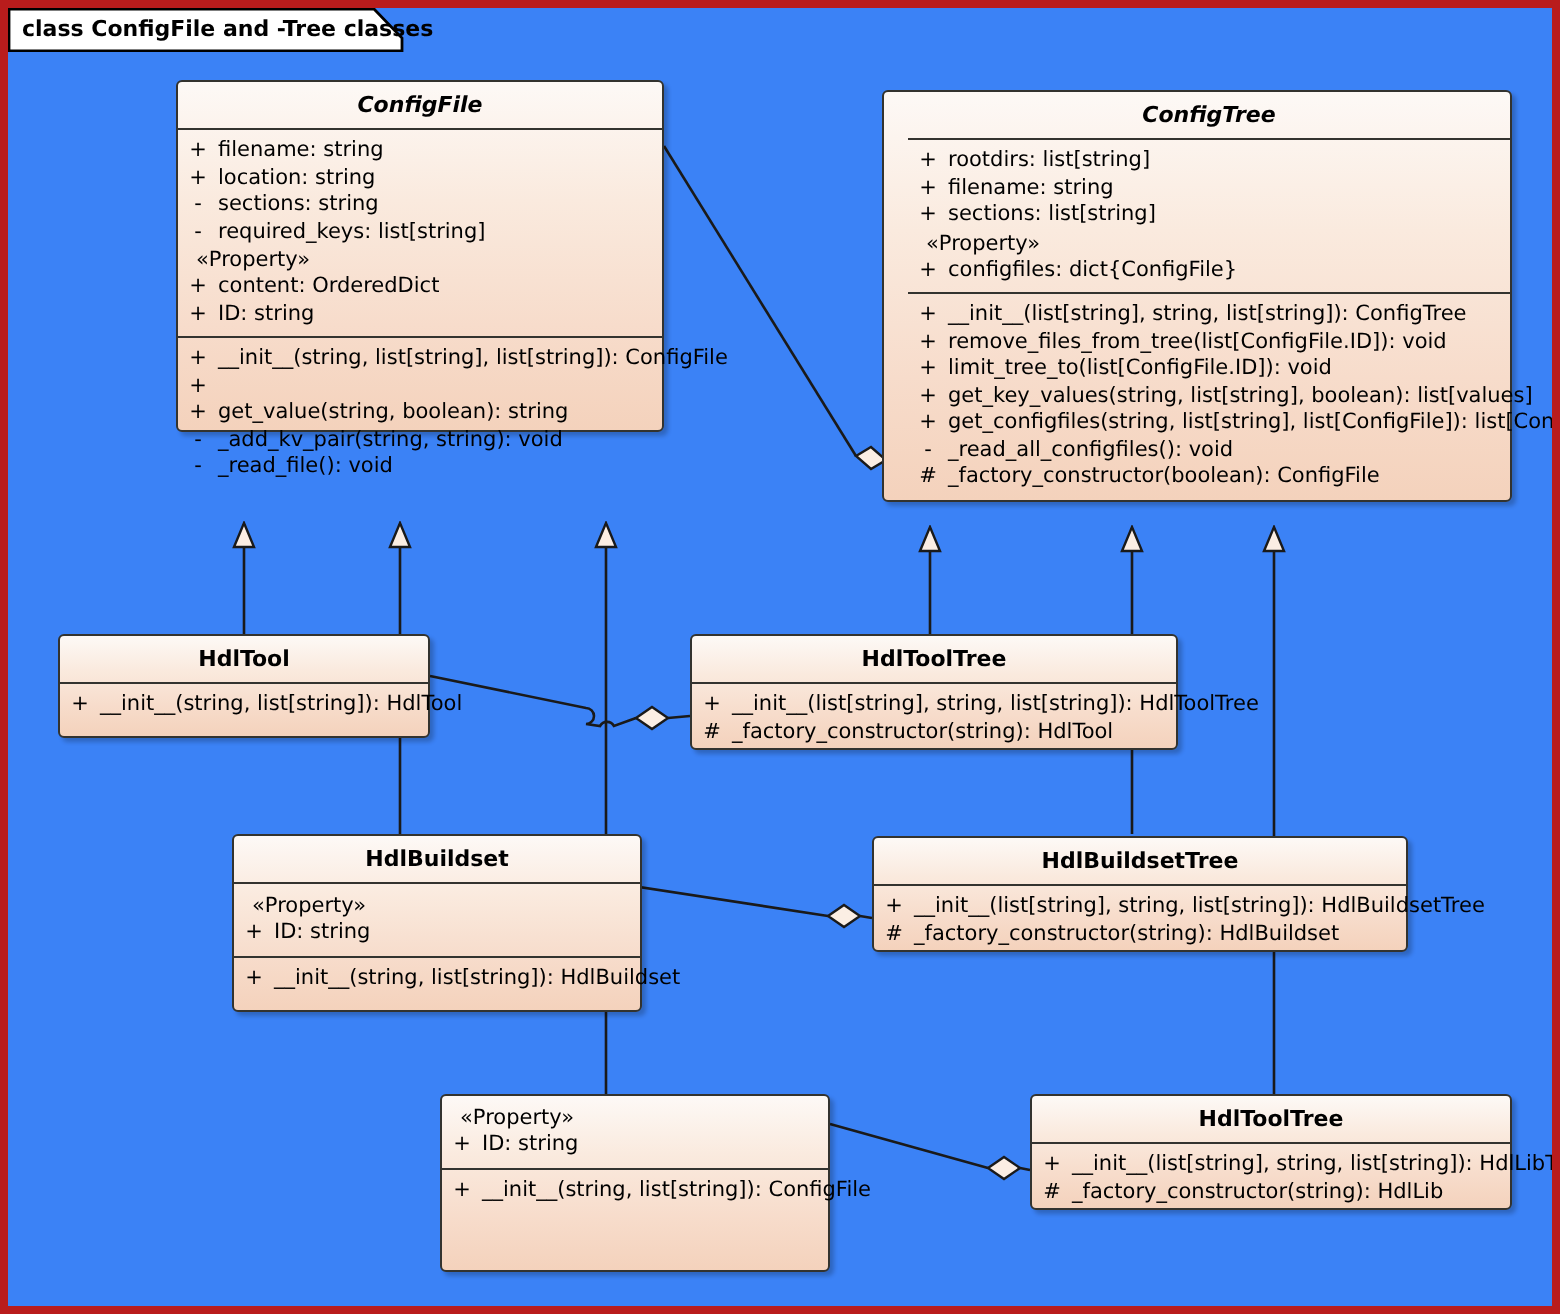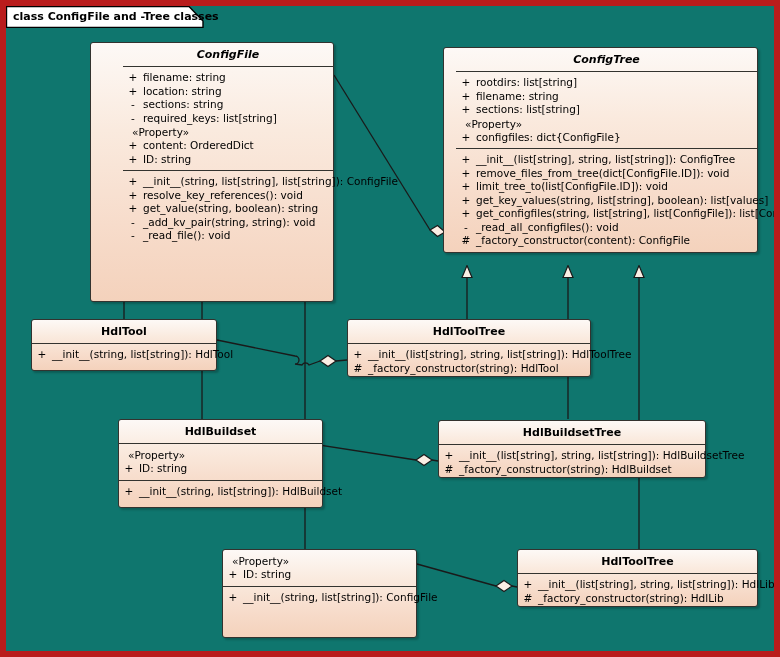--- a/index.html
+++ b/index.html
@@ -7,22 +7,22 @@
     padding: 0;
     background: #ffffff;
   }
   body {
     font-family: "DejaVu Sans", sans-serif;
   }
   #canvas {
     position: relative;
     width: 780px;
     height: 657px;
-    background: #0f766e;
-    border: 6px solid #b91c1c;
+    background: #3b82f6;
+    border: 4px solid #b91c1c;
     box-sizing: border-box;
     overflow: hidden;
   }
   
   #frame-tab {
     position: absolute;
     left: 0px;
     top: 0px;
     height: 21px;
     padding: 0 0 0 7px;
@@ -173,21 +173,21 @@
     </g>
 
     
     <g>
       <line x1="411" y1="558" x2="490" y2="580" stroke="#1a1a1a" stroke-width="1.3"></line>
       <polygon points="490,580 498,574.5 506,580 498,585.5" fill="#fbeee4" stroke="#1a1a1a" stroke-width="1.2"></polygon>
       <line x1="506" y1="580" x2="511" y2="581" stroke="#1a1a1a" stroke-width="1.3"></line>
     </g>
   </svg>
 
-  <div class="uml" style="left:84px; top:36px; width:244px; height:260px;padding-left:32px;">
+  <div class="uml" style="left:84px; top:36px; width:244px; height:176px;">
     <div class="uml-title abstract">ConfigFile</div>
     <div class="compartment">
       <div class="member">
           <span class="vis">+</span>
           <span class="mname">filename: string</span>
         </div>
       <div class="member">
           <span class="vis">+</span>
           <span class="mname">location: string</span>
         </div>
@@ -209,21 +209,20 @@
           <span class="mname">ID: string</span>
         </div>
     </div>
     <div class="compartment last">
       <div class="member">
           <span class="vis">+</span>
           <span class="mname">__init__(string, list[string], list[string]): ConfigFile</span>
         </div>
       <div class="member">
           <span class="vis">+</span>
-          <span class="mname">resolve_key_references(): void</span>
         </div>
       <div class="member">
           <span class="vis">+</span>
           <span class="mname">get_value(string, boolean): string</span>
         </div>
       <div class="member">
           <span class="vis">-</span>
           <span class="mname">_add_kv_pair(string, string): void</span>
         </div>
       <div class="member">
@@ -254,41 +253,41 @@
           <span class="mname">configfiles: dict{ConfigFile}</span>
         </div>
     </div>
     <div class="compartment last">
       <div class="member">
           <span class="vis">+</span>
           <span class="mname">__init__(list[string], string, list[string]): ConfigTree</span>
         </div>
       <div class="member">
           <span class="vis">+</span>
-          <span class="mname">remove_files_from_tree(dict[ConfigFile.ID]): void</span>
+          <span class="mname">remove_files_from_tree(list[ConfigFile.ID]): void</span>
         </div>
       <div class="member">
           <span class="vis">+</span>
           <span class="mname">limit_tree_to(list[ConfigFile.ID]): void</span>
         </div>
       <div class="member">
           <span class="vis">+</span>
           <span class="mname">get_key_values(string, list[string], boolean): list[values]</span>
         </div>
       <div class="member">
           <span class="vis">+</span>
           <span class="mname">get_configfiles(string, list[string], list[ConfigFile]): list[ConfigFile]</span>
         </div>
       <div class="member">
           <span class="vis">-</span>
           <span class="mname">_read_all_configfiles(): void</span>
         </div>
       <div class="member">
           <span class="vis">#</span>
-          <span class="mname">_factory_constructor(content): ConfigFile</span>
+          <span class="mname">_factory_constructor(boolean): ConfigFile</span>
         </div>
     </div>
   </div>
 
   <div class="uml" style="left:25px; top:313px; width:186px; height:52px;">
     <div class="uml-title">HdlTool</div>
     <div class="compartment last">
       <div class="member">
           <span class="vis">+</span>
           <span class="mname">__init__(string, list[string]): HdlTool</span>

